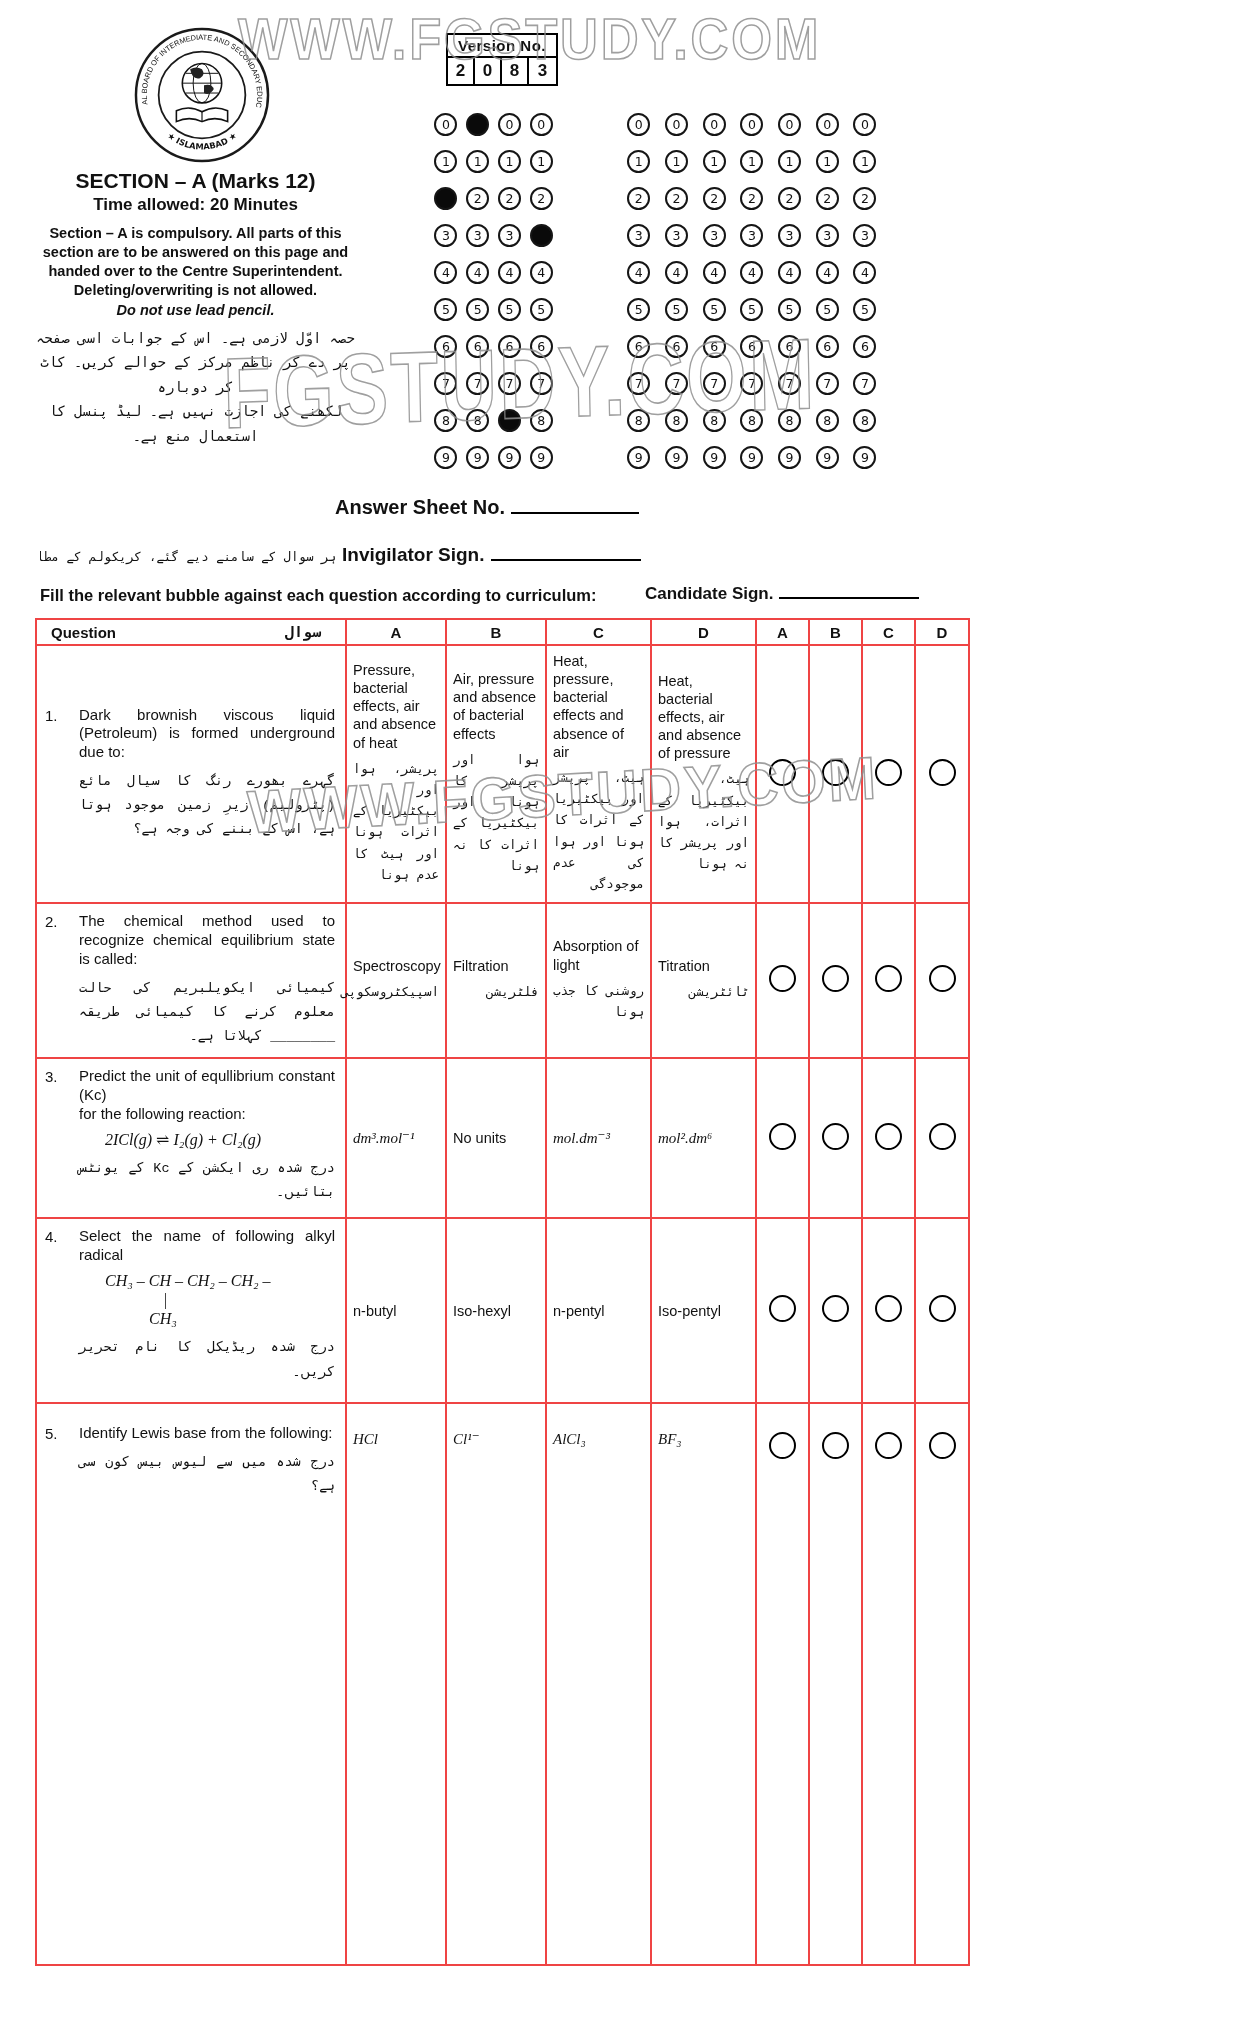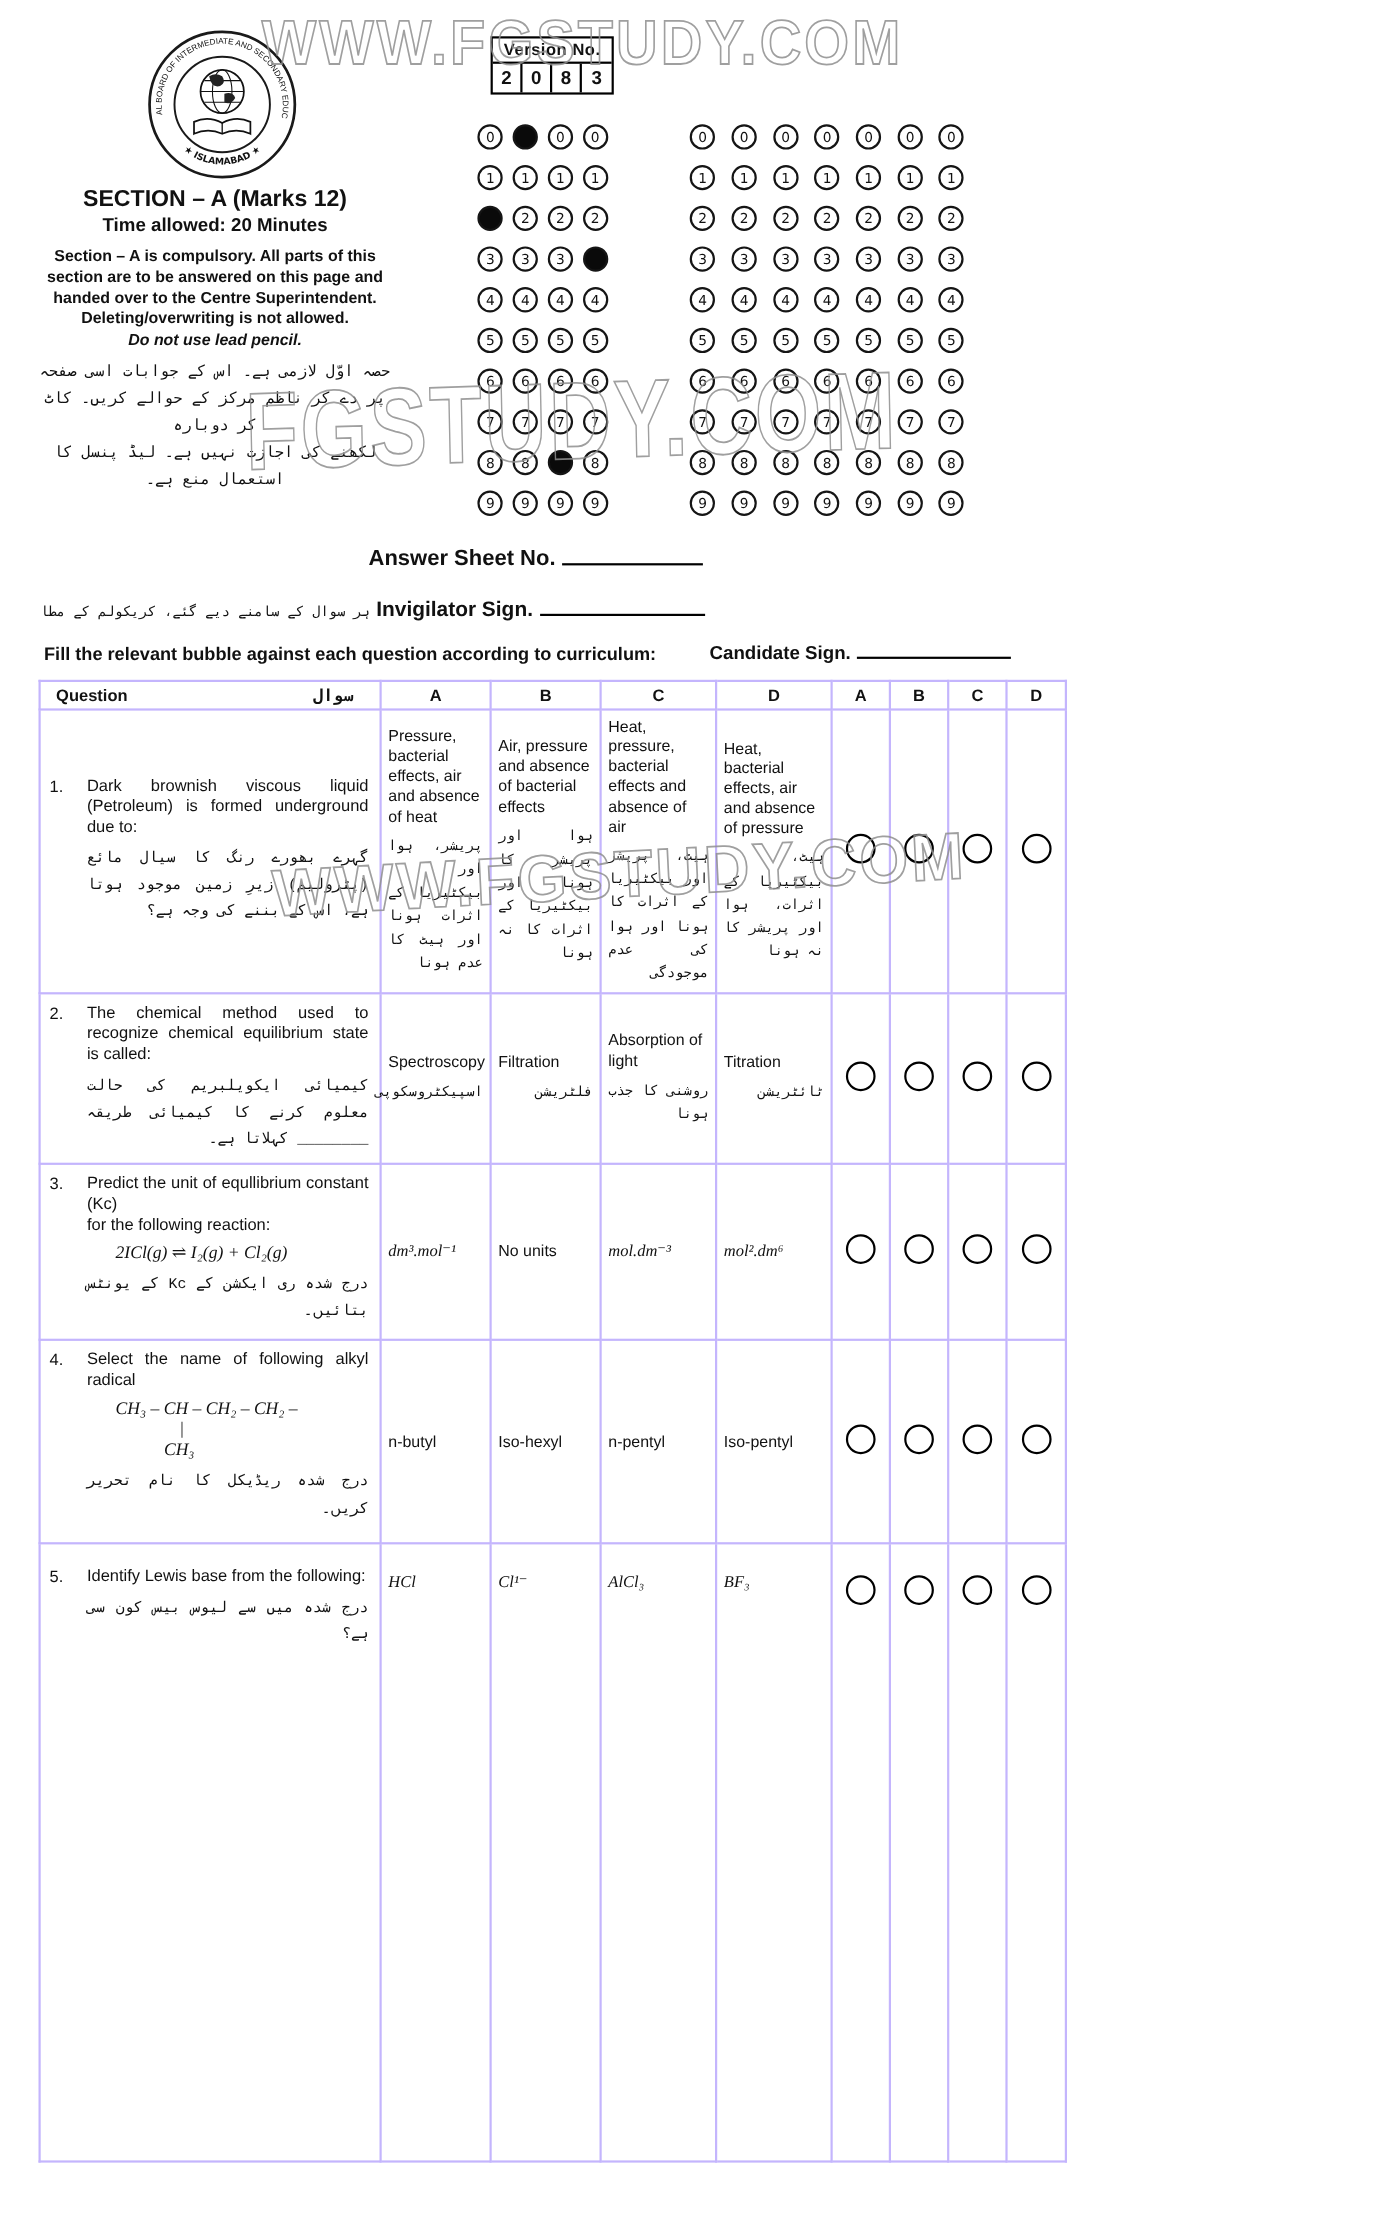--- a/index.html
+++ b/index.html
@@ -64,21 +64,21 @@
   .invig-label { font-size:19px; font-weight:bold; margin-left:6px; white-space:nowrap; }
   .fill-line { position:absolute; left:40px; top:586px; font-size:16.5px; font-weight:bold; }
   .candidate { position:absolute; left:645px; top:584px; font-size:17px; font-weight:bold; }
   .uline { display:inline-block; border-bottom:2px solid #000; margin-left:6px; vertical-align:baseline; }
   .uline-a { width:128px; height:18px; }
   .uline-i { width:150px; height:16px; }
   .uline-c { width:140px; height:15px; }
 
   
   .qtable { position:absolute; left:35px; top:618px; width:933px; border-collapse:collapse; table-layout:fixed; background:transparent; }
-  .qtable th, .qtable td { border:2px solid #c4b5fd;margin-top:11px; }
+  .qtable th, .qtable td { border:2px solid #ef4444;margin-top:11px; }
   .qtable thead tr { height:26px; }
   .qtable thead th { font-size:15px; font-weight:bold; text-align:center; padding:0 4px; }
   .th-q { text-align:left; }
   .th-q .thq-wrap { display:flex; justify-content:space-between; align-items:center; padding:0 20px 0 10px; }
   .qtable tbody tr:nth-child(1) { height:203px; }
   .qtable tbody tr:nth-child(2) { height:120px; }
   .qtable tbody tr:nth-child(3) { height:160px; }
   .qtable tbody tr:nth-child(4) { height:185px; }
   .qtable tbody tr:nth-child(5) { height:562px; }
 

